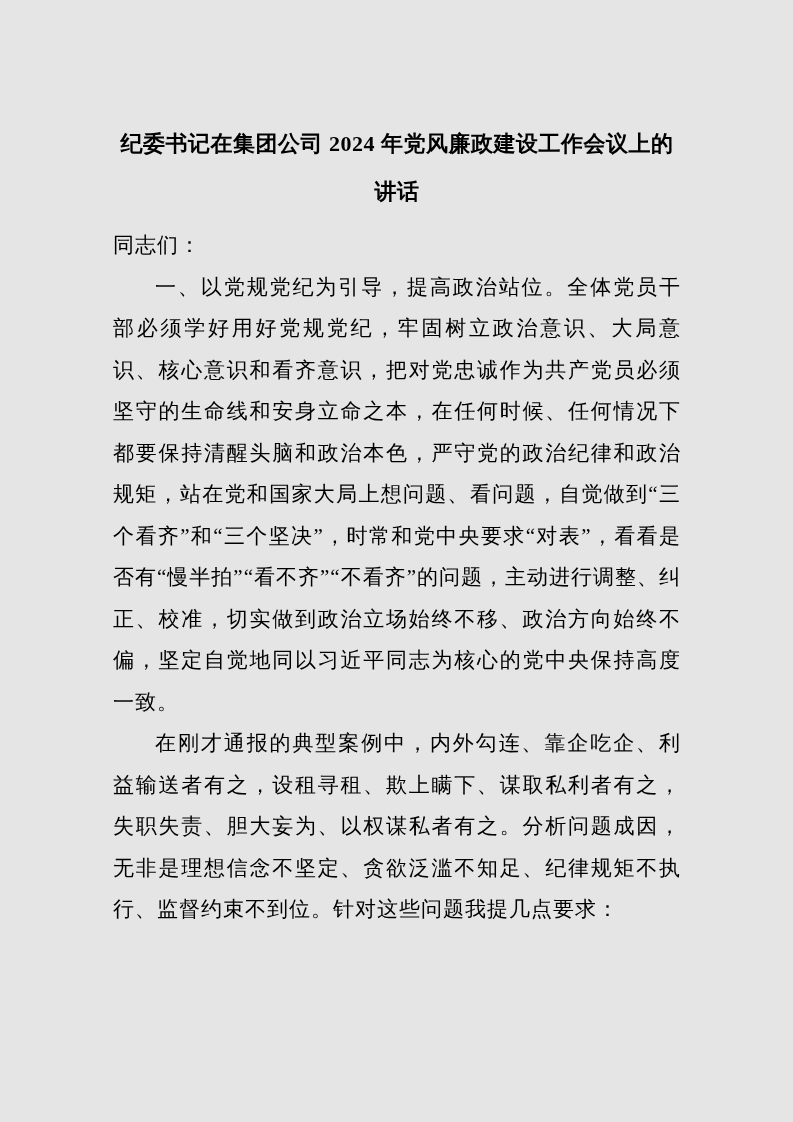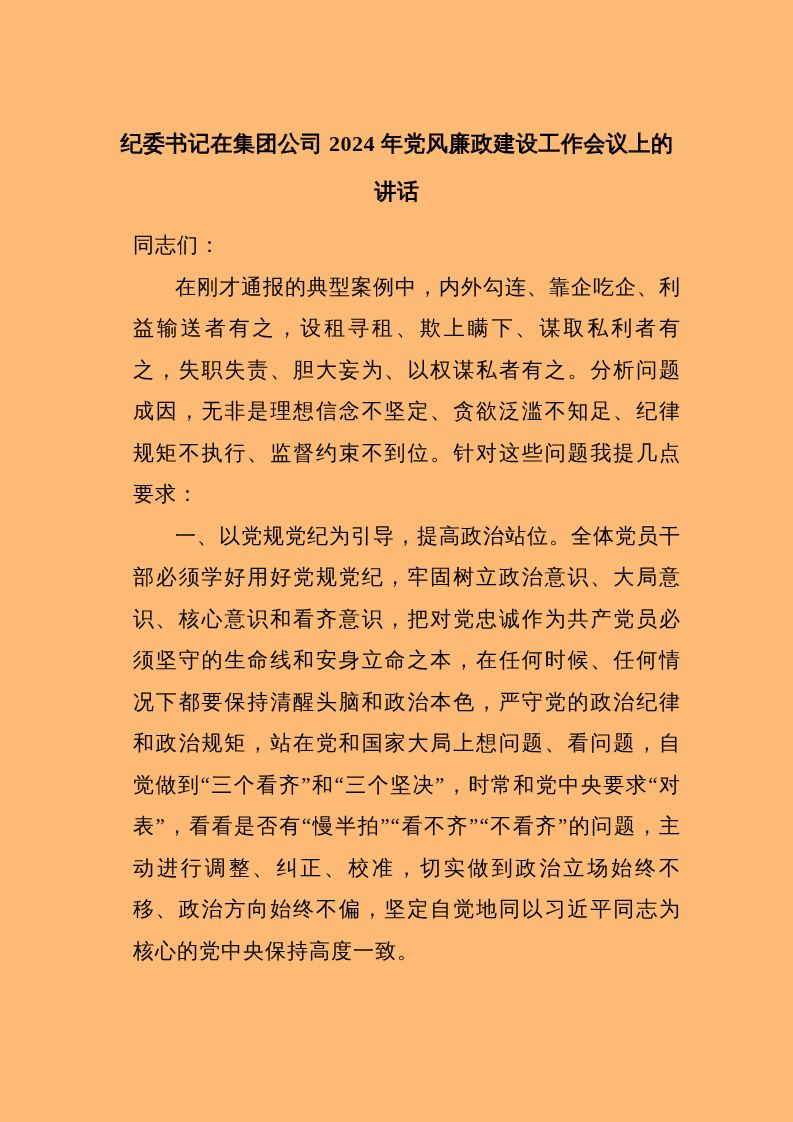--- a/index.html
+++ b/index.html
@@ -9,53 +9,52 @@
   }
   body {
     width: 793px;
     height: 1122px;
     overflow: hidden;
   }
   .page {
     box-sizing: border-box;
     width: 793px;
     height: 1122px;
-    background: #fdba74;
+    background: #e5e5e5;
     padding: 120px 112px 0 113px;
     font-family: "Liberation Serif", "DejaVu Serif", serif;
     color: #000000;
   }
   .doc-title {
     margin: 0 auto;
     font-size: 22px;
     line-height: 48px;
     font-weight: bold;
     text-align: center;
     letter-spacing: 0.5px;
     color: #000000;
   }
   .doc-body {
     margin-top: 9px;
-    margin-left: 20px;
   }
   .doc-body p {
     margin: 0;
     font-size: 21px;
     line-height: 41.5px;
     letter-spacing: 1px;
     text-align: justify;
     color: #000000;
   }
   .doc-body p.indent {
     text-indent: 2em;
   }
 </style>
 </head>
 <body>
 
 <div class="page">
   <h1 class="doc-title">纪委书记在集团公司 2024 年党风廉政建设工作会议上的讲话</h1>
   <div class="doc-body">
     <p>同志们：</p>
+    <p class="indent">一、以党规党纪为引导，提高政治站位。全体党员干部必须学好用好党规党纪，牢固树立政治意识、大局意识、核心意识和看齐意识，把对党忠诚作为共产党员必须坚守的生命线和安身立命之本，在任何时候、任何情况下都要保持清醒头脑和政治本色，严守党的政治纪律和政治规矩，站在党和国家大局上想问题、看问题，自觉做到“三个看齐”和“三个坚决”，时常和党中央要求“对表”，看看是否有“慢半拍”“看不齐”“不看齐”的问题，主动进行调整、纠正、校准，切实做到政治立场始终不移、政治方向始终不偏，坚定自觉地同以习近平同志为核心的党中央保持高度一致。</p>
     <p class="indent">在刚才通报的典型案例中，内外勾连、靠企吃企、利益输送者有之，设租寻租、欺上瞒下、谋取私利者有之，失职失责、胆大妄为、以权谋私者有之。分析问题成因，无非是理想信念不坚定、贪欲泛滥不知足、纪律规矩不执行、监督约束不到位。针对这些问题我提几点要求：</p>
-    <p class="indent">一、以党规党纪为引导，提高政治站位。全体党员干部必须学好用好党规党纪，牢固树立政治意识、大局意识、核心意识和看齐意识，把对党忠诚作为共产党员必须坚守的生命线和安身立命之本，在任何时候、任何情况下都要保持清醒头脑和政治本色，严守党的政治纪律和政治规矩，站在党和国家大局上想问题、看问题，自觉做到“三个看齐”和“三个坚决”，时常和党中央要求“对表”，看看是否有“慢半拍”“看不齐”“不看齐”的问题，主动进行调整、纠正、校准，切实做到政治立场始终不移、政治方向始终不偏，坚定自觉地同以习近平同志为核心的党中央保持高度一致。</p>
   </div>
 </div>
 
 </body></html>

